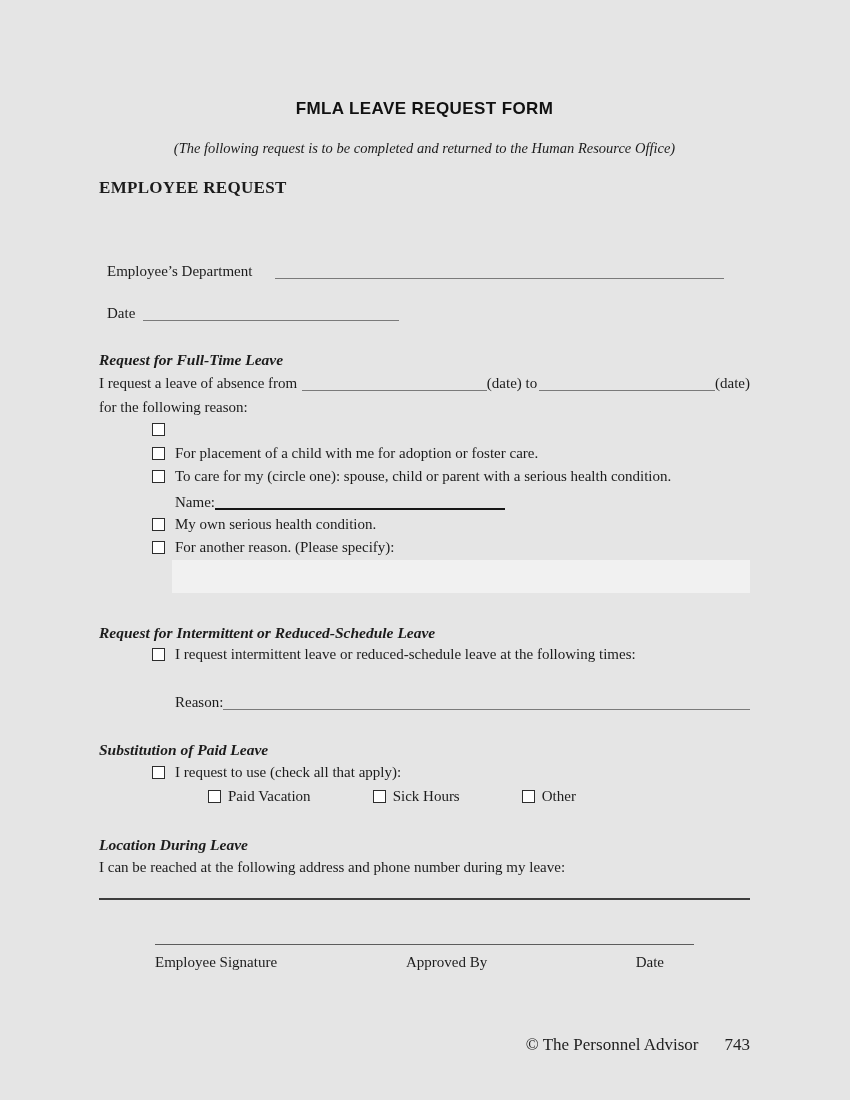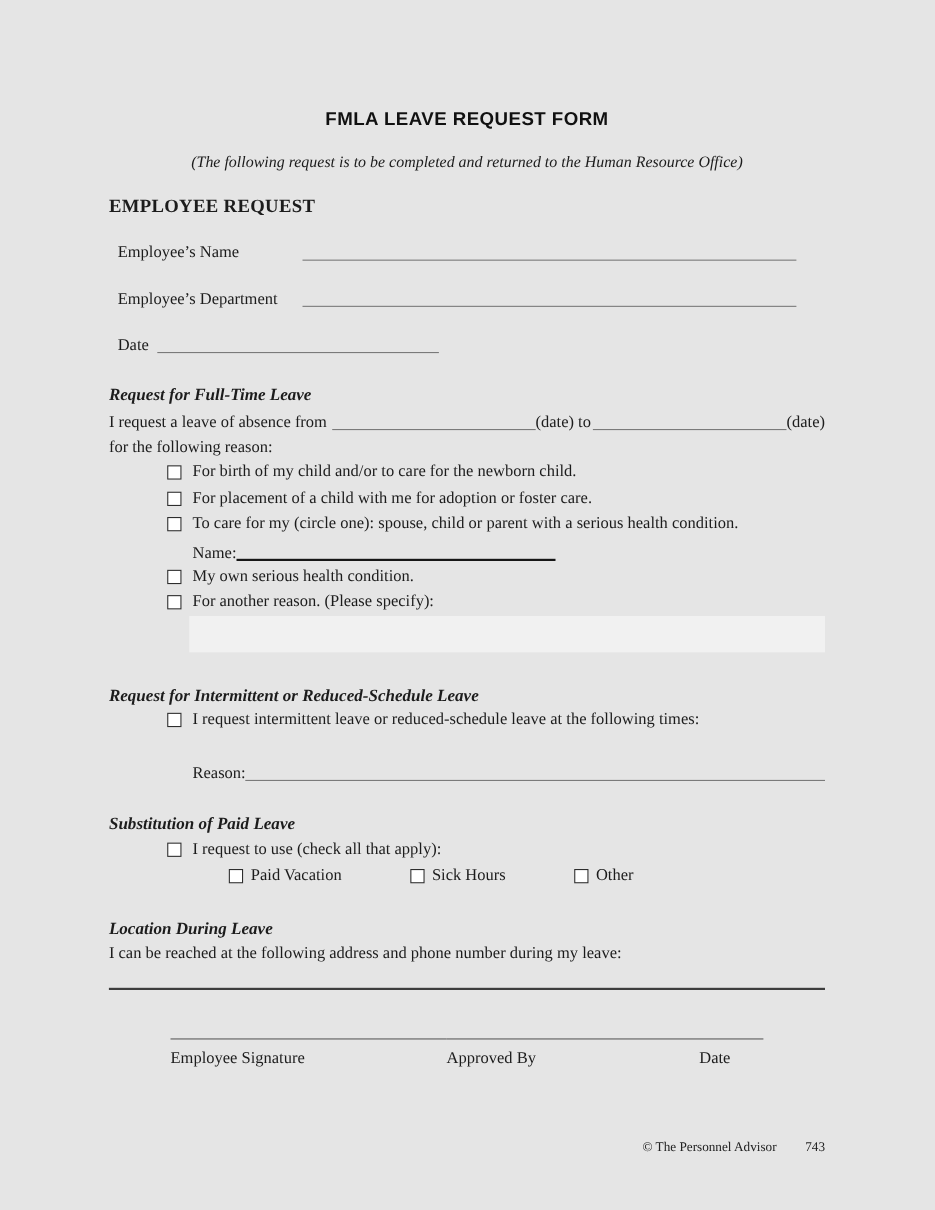--- a/index.html
+++ b/index.html
@@ -165,40 +165,36 @@
     justify-content: space-between;
   }
   .sig-date-label { padding-right: 30px; }
 
   .footer {
     position: absolute;
     top: 1035px;
     right: 100px;
     display: flex;
     gap: 26px;
-    font-size: 12px;
+    font-size: 17px;
     color: #222;
     font-family: Liberation Serif, serif;
   }
 </style>
 </head>
 <body>
 
 <div class="page">
   <div class="content">
 
     <div class="abs doc-title">FMLA LEAVE REQUEST FORM</div>
     <div class="abs doc-subtitle">(The following request is to be completed and returned to the Human Resource Office)</div>
 
     <div class="abs hd-employee">EMPLOYEE REQUEST</div>
 
-    <div class="abs field-row row-name">
-      <span class="field-label label-wide">Employee’s Name</span>
-      <span class="blank blank-name-dept"></span>
-    </div>
 
     <div class="abs field-row row-dept">
       <span class="field-label label-wide">Employee’s Department</span>
       <span class="blank blank-name-dept"></span>
     </div>
 
     <div class="abs field-row row-date">
       <span class="field-label label-date">Date</span>
       <span class="blank blank-date"></span>
     </div>
@@ -210,21 +206,20 @@
       <span class="blank ft-blank1"></span>
       <span class="txt">(date) to</span>
       <span class="blank ft-blank2"></span>
       <span class="txt">(date)</span>
     </div>
     <div class="abs ft-line2">for the following reason:</div>
 
     <div class="abs reason-list">
       <div class="check-row">
         <span class="checkbox"></span>
-        <span class="check-label">For birth of my child and/or to care for the newborn child.</span>
       </div>
       <div class="check-row">
         <span class="checkbox"></span>
         <span class="check-label">For placement of a child with me for adoption or foster care.</span>
       </div>
       <div class="check-row">
         <span class="checkbox"></span>
         <span class="check-label">To care for my (circle one): spouse, child or parent with a serious health condition.</span>
       </div>
       <div class="name-row">

